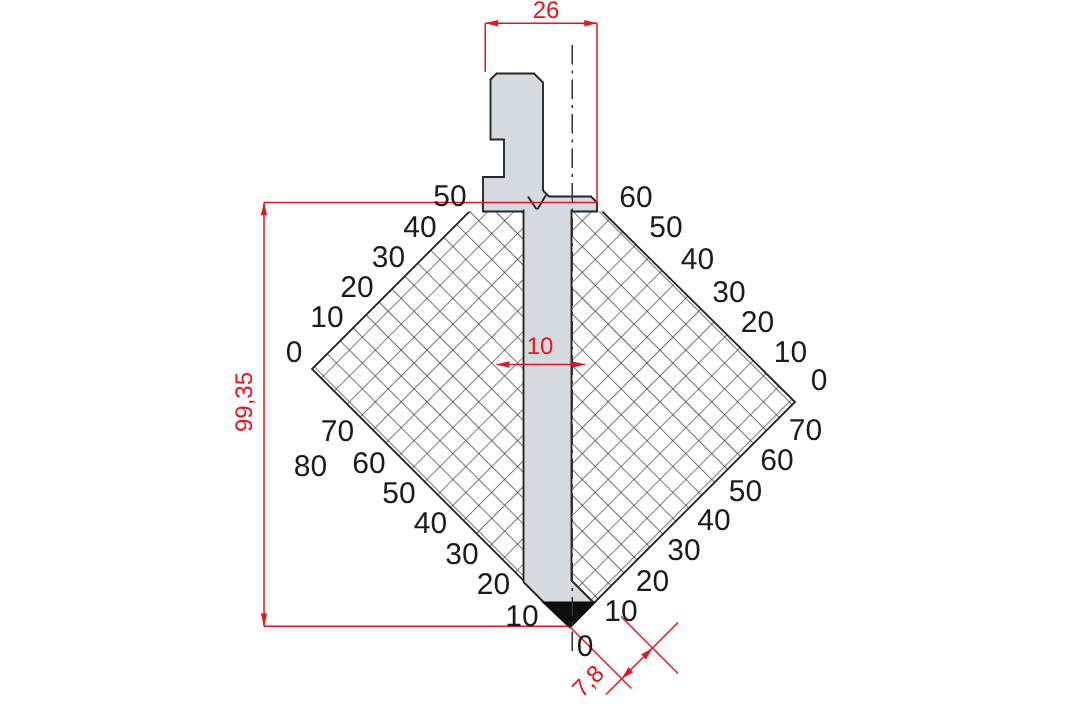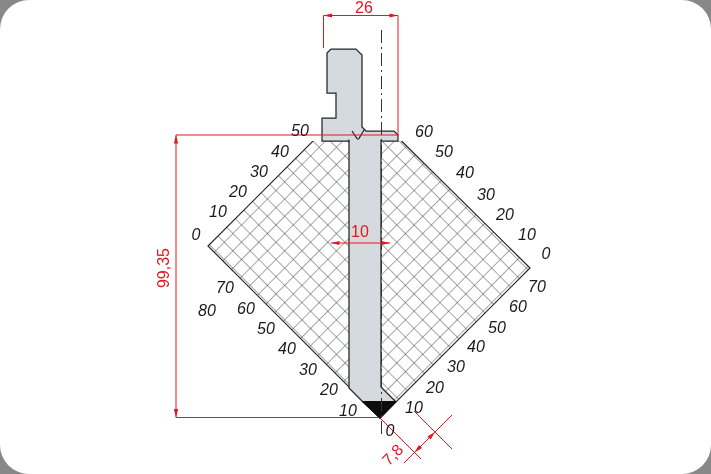--- a/index.html
+++ b/index.html
@@ -6,26 +6,26 @@
     --dim-red:#e4161f;
     --punch-fill:#d4dade;
     --line-dark:#262626;
     --grid-line:#3c3c3c;
     --label-dark:#1a1a1a;
     --bg:#ffffff;
   }
   html,body{margin:0;padding:0;background:#888;}
   #canvas{
     position:relative;width:711px;height:474px;background:var(--bg);
-    font-family:"Liberation Sans","DejaVu Sans",sans-serif;overflow:hidden;border-radius:29px;
+    font-family:"Liberation Sans","DejaVu Sans",sans-serif;overflow:hidden;
   }
   svg{position:absolute;left:0;top:0;}
   .scale-label{
     position:absolute;transform:translate(-50%,-50%);
-    font-size:16px;color:var(--label-dark);white-space:nowrap;line-height:1;font-style:italic;
+    font-size:20px;color:var(--label-dark);white-space:nowrap;line-height:1;
   }
   .dim-label{
     position:absolute;transform:translate(-50%,-50%);
     font-size:16px;color:var(--dim-red);white-space:nowrap;line-height:1;
   }
   .dim-label.rot-90{transform:translate(-50%,-50%) rotate(-90deg);}
   .dim-label.rot-45{transform:translate(-50%,-50%) rotate(-45deg);}
   .redline{stroke:var(--dim-red);stroke-width:1;fill:none;}
   .redfill{fill:var(--dim-red);stroke:none;}
   .outline{stroke:var(--line-dark);stroke-width:1.25;fill:none;}

